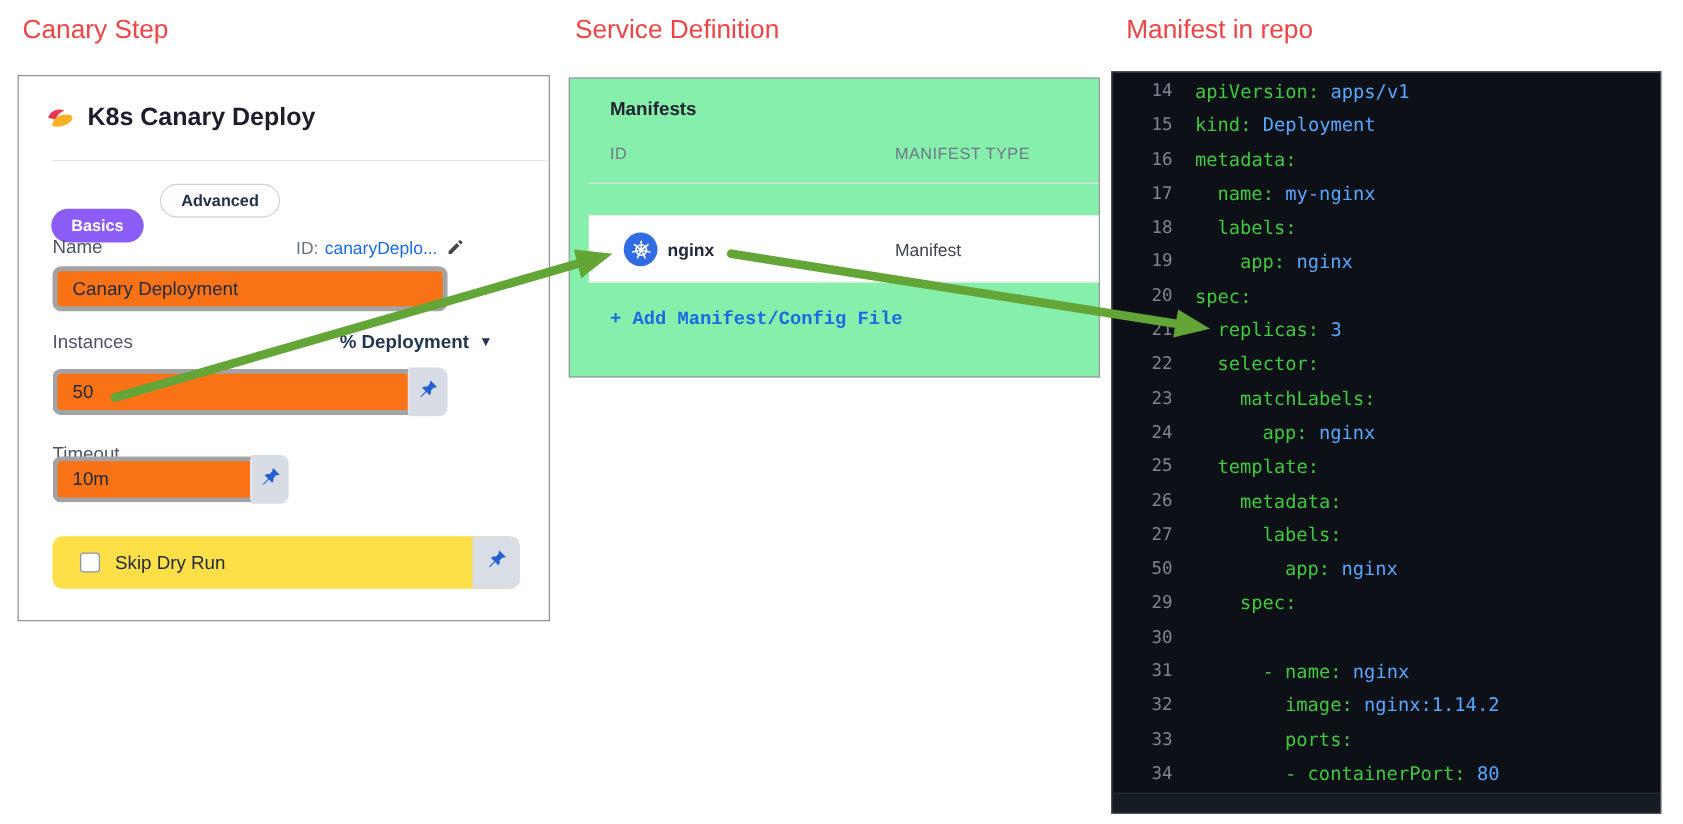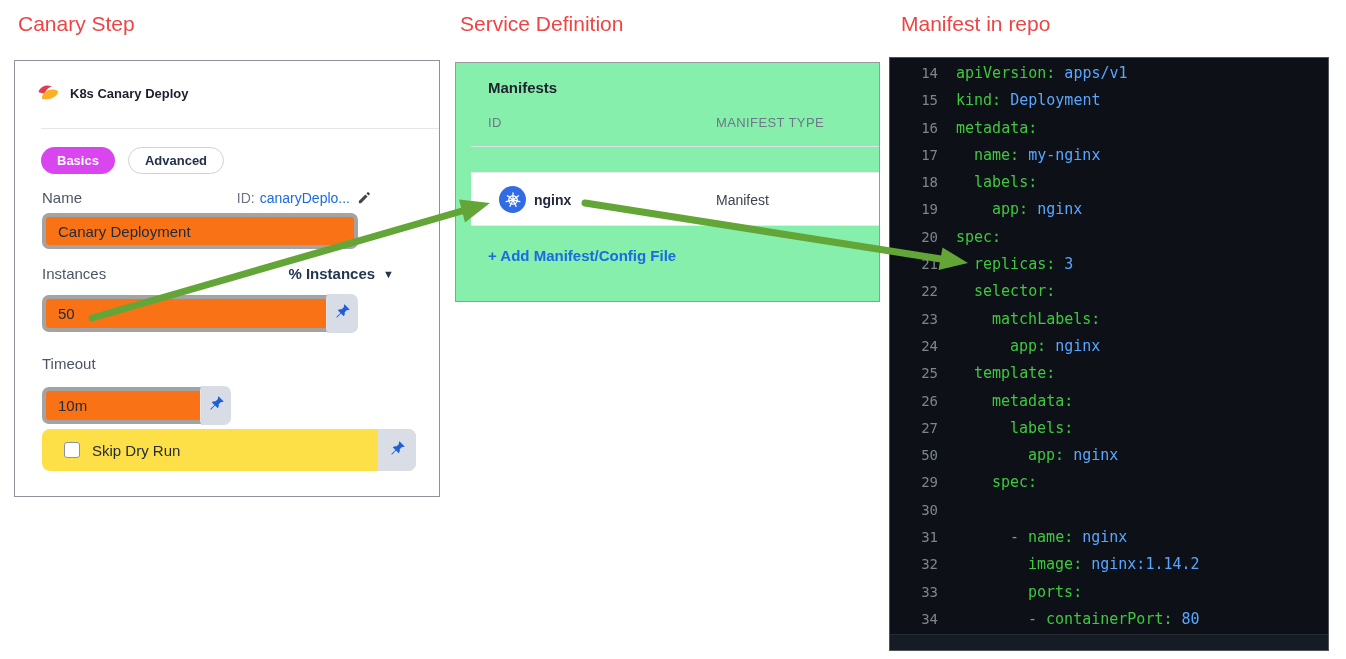--- a/index.html
+++ b/index.html
@@ -7,26 +7,26 @@
   body {
     width:1346px; height:659px; position:relative; overflow:hidden;
     background:#ffffff; font-family:"Liberation Sans", sans-serif;
   }
   .col-title { position:absolute; top:12px; font-size:21px; color:#ef4444; line-height:24px; }
 
   
   .panel-canary { position:absolute; left:14px; top:60px; width:426px; height:437px;
     background:#fff; border:1px solid #8f929a; }
   .step-header { position:absolute; left:22px; top:22px; display:flex; gap:10px; align-items:center; }
-  .step-title { font-size:13px; font-weight:bold; color:#1d1e2c; }
+  .step-title { font-size:20px; font-weight:bold; color:#1d1e2c; }
   .divider { position:absolute; left:26px; right:0; top:67px; height:1px; background:#e4e6eb; }
   .tabs { position:absolute; left:26px; top:86px; display:flex; gap:13px; }
   .pill { height:27px; border-radius:14px; padding:0 16px; font-size:13px; font-weight:bold;
     display:flex; align-items:center; cursor:pointer; }
-  .pill.active { background:#d946ef; color:#ffffff; }
+  .pill.active { background:#8b5cf6; color:#ffffff;margin-top:20px; }
   .pill.inactive { background:#fff; color:#223049; border:1px solid #ccd2db; }
 
   .name-row { position:absolute; left:27px; top:128px; width:330px;
     display:flex; justify-content:space-between; align-items:center; }
   .fld-label { font-size:15px; color:#4d5565; }
   .id-group { display:flex; gap:5px; align-items:center; font-size:14px; }
   .id-prefix { color:#6b7484; }
   .id-link { color:#1a6be3; cursor:pointer; }
   .pencil { width:15px; height:15px; display:inline-block; margin-left:2px; cursor:pointer; }
 
@@ -43,21 +43,21 @@
   .input-group { position:absolute; height:39px; }
   .input-group .ig-input { position:absolute; left:0; top:1px; height:37px;
     border-radius:7px 0 0 7px; border-right:1px solid #e3e6ec; }
   .pin-btn { position:absolute; top:0; height:39px; background:#d8dce5;
     border-radius:0 7px 7px 0; display:flex; align-items:center; justify-content:center; cursor:pointer; }
   .pin-btn svg { width:17px; height:17px; }
   .grp-instances { left:27px; top:233px; width:316px; }
   .grp-instances .ig-input { width:285px; }
   .grp-instances .pin-btn { left:285px; width:31px; }
   .timeout-label { position:absolute; left:27px; top:294px; }
-  .grp-timeout { left:27px; top:325px; width:190px;padding-left:40px; }
+  .grp-timeout { left:27px; top:303px; width:190px;padding-left:40px; }
   .grp-timeout .ig-input { width:159px; }
   .grp-timeout .pin-btn { left:159px; width:30px; }
 
   .skip-bar { position:absolute; left:27px; top:368px; width:374px; height:42px;
     background:#fde047; border-radius:8px; }
   .checkbox { position:absolute; left:22px; top:13px; width:16px; height:16px;
     border:1.5px solid #8a93a1; border-radius:3px; background:#fff; cursor:pointer; }
   .skip-label { position:absolute; left:50px; top:0; height:42px; display:flex; align-items:center;
     font-size:15px; color:#232a3a; }
   .skip-pin { position:absolute; right:0; top:0; width:38px; height:42px; background:#d9dde6;
@@ -74,21 +74,21 @@
   .mani-row { position:absolute; left:15px; right:0; top:109px; height:54px; background:#ffffff;
     border-top:1px solid #e7e9ee; border-bottom:1px solid #e7e9ee; cursor:pointer; }
   .k8s-badge { position:absolute; left:28px; top:13px; width:27px; height:27px; border-radius:50%;
     background:#326ce5; display:flex; align-items:center; justify-content:center; }
   .k8s-badge svg { width:20px; height:20px; }
   .row-id { position:absolute; left:63px; top:0; height:54px; display:flex; align-items:center;
     font-size:14px; font-weight:bold; color:#22283a; }
   .row-type { position:absolute; left:245px; top:0; height:54px; display:flex; align-items:center;
     font-size:14px; color:#3d4450; }
   .add-link { position:absolute; left:32px; top:184px; font-size:15px; font-weight:bold;
-    color:#1a6be3; cursor:pointer; }
+    color:#1a6be3; cursor:pointer;font-family:Liberation Mono, monospace; }
 
   
   .panel-code { position:absolute; left:889px; top:57px; width:440px; height:594px;
     background:#0d1117; border:1px solid #50545a; overflow:hidden;
     font-family:"DejaVu Sans Mono", monospace; }
   .code-lines { position:absolute; left:0; top:2px; right:0; }
   .code-line { display:flex; height:27.3px; line-height:27.3px; font-size:15px; }
   .ln { flex:0 0 48px; width:48px; text-align:right; color:#7d8590; font-size:14px; }
   .codetxt { margin-left:18px; white-space:pre; }
   .tok-key { color:#3fc83f; }
@@ -134,21 +134,21 @@
             <path fill="#42454f" d="M2.5 14.6 L2.5 17.5 L5.4 17.5 L14.1 8.8 L11.2 5.9 Z M16.9 6 a1 1 0 0 0 0-1.4 L15.4 3.1 a1 1 0 0 0-1.4 0 L12.6 4.5 L15.5 7.4 Z"></path>
           </svg>
       </span>
     </span>
   </div>
   <div class="input name-input">Canary Deployment</div>
 
   <div class="instances-row">
     <span class="fld-label">Instances</span>
     <span class="unit-group">
-      <span>% Instances</span>
+      <span>% Deployment</span>
       <span class="caret">▼</span>
     </span>
   </div>
   <div class="input-group grp-instances">
     <div class="input ig-input">50</div>
     <div class="pin-btn">
       <span>
         <svg viewBox="0 0 20 20" width="17" height="17">
             <path fill="#2160d3" d="M12.3 1.6 L18.4 7.7 C17.5 8.3 16.4 8.5 15.3 8.3 L12.6 11 C13 12.6 12.6 14.3 11.5 15.6 L8.3 12.4 L3.4 17.3 L2.7 16.6 L7.6 11.7 L4.4 8.5 C5.7 7.4 7.4 7 9 7.4 L11.7 4.7 C11.5 3.6 11.7 2.5 12.3 1.6 Z"></path>
           </svg>

